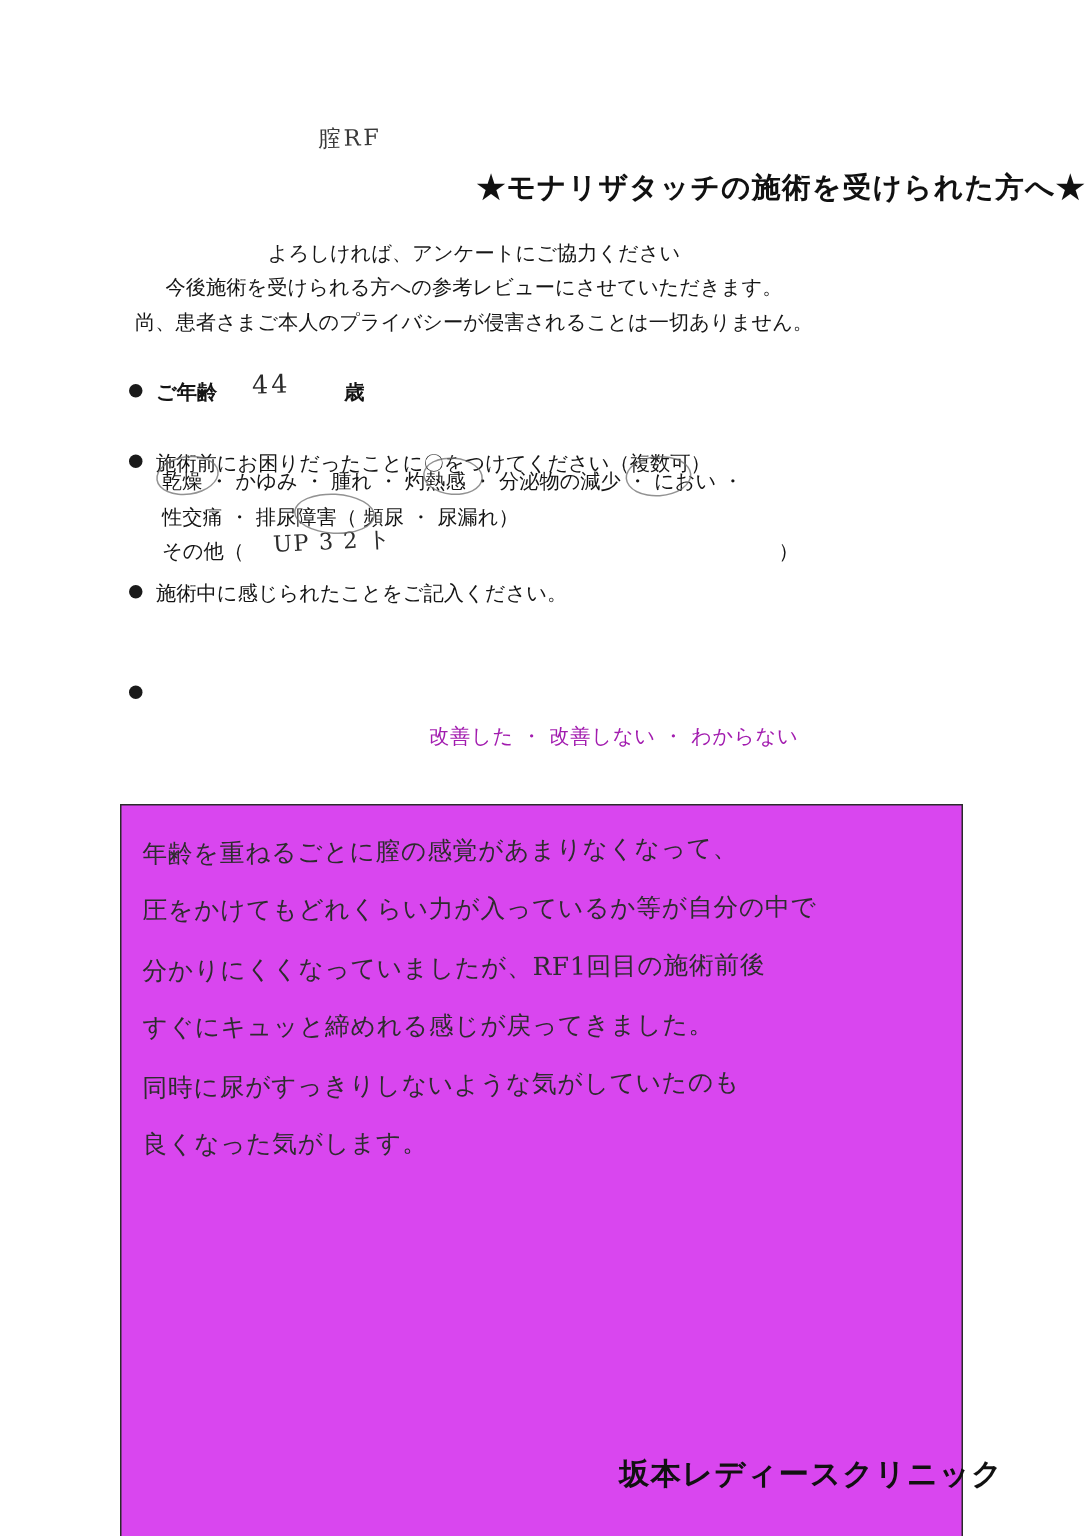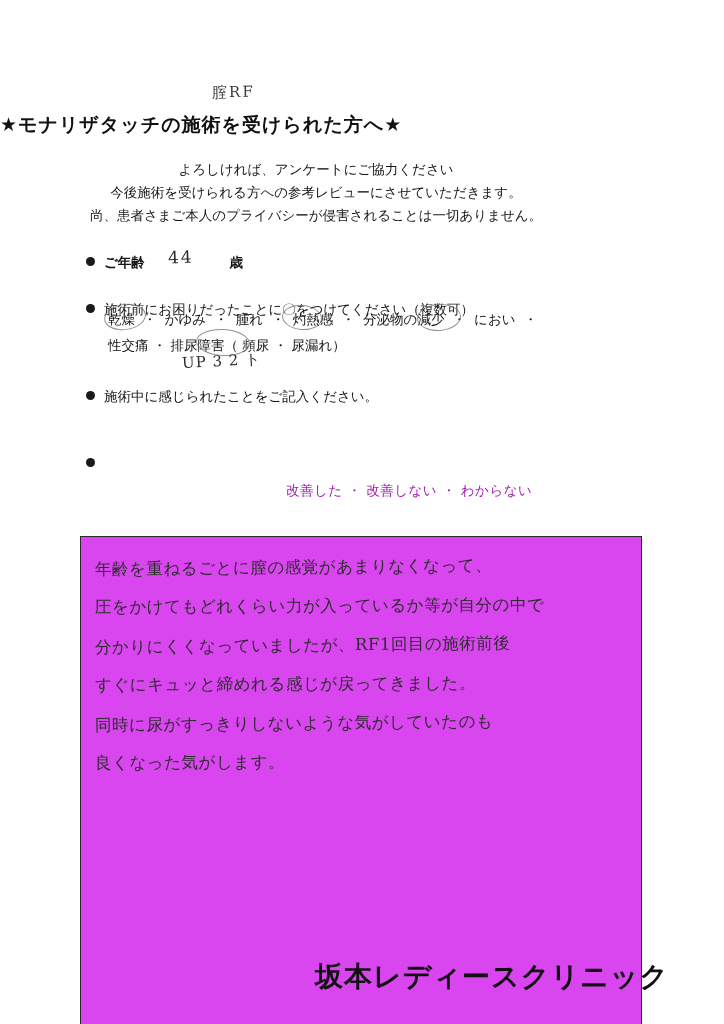--- a/index.html
+++ b/index.html
@@ -31,25 +31,26 @@
     font-size: 15px;
     letter-spacing: 2px;
     color: #3a3a3a;
     transform: rotate(-1.2deg);
   }
   .title {
     position: absolute;
     left: 0;
     top: 112px;
     width: 724px;
-    text-align: left;
+    text-align: right;
     font-size: 19px;
     font-weight: bold;
     letter-spacing: 1px;
     color: #111;
+    font-family: Liberation Serif, serif;
   }
   .lead {
     position: absolute;
     left: 0;
     top: 158px;
     width: 632px;
     text-align: center;
     font-size: 13.5px;
     line-height: 23px;
     color: #161616;
@@ -81,21 +82,21 @@
   .q5 { top: 512px; }
 
   .sub {
     position: absolute;
     left: 108px;
     font-size: 13.5px;
     line-height: 24px;
     color: #141414;
     white-space: nowrap;
   }
-  .sub-1 { top: 309px; font-family: Liberation Mono, monospace; }
+  .sub-1 { top: 309px; }
   .sub-2 { top: 333px; }
   .sub-3 { top: 356px; }
   .answer-row {
     position: absolute;
     left: 286px;
     top: 482px;
     font-size: 13.5px;
     color: #a21caf;
     letter-spacing: 0.5px;
   }
@@ -158,21 +159,21 @@
   }
   .free-hand .line { display: block; white-space: nowrap; }
   .free-hand .line:nth-child(odd) { transform: rotate(-0.6deg); }
   .free-hand .line:nth-child(even) { transform: rotate(-0.3deg); }
 
   
   .clinic {
     position: absolute;
     right: 55px;
     bottom: 28px;
-    font-size: 28px;
+    font-size: 20px;
     font-weight: bold;
     letter-spacing: 1px;
     color: #111;
   }
 </style>
 </head>
 <body>
 
 <div class="page">
 
@@ -190,20 +191,24 @@
     <span class="bullet"></span><span class="q-text">ご年齢</span>
     <span style="display:inline-block;width:80px"></span><span>歳</span>
   </div>
   <div class="hand hand-age">44</div>
 
   <div class="q q2">
     <span class="bullet"></span><span class="q-text">施術前にお困りだったことに〇をつけてください（複数可）</span>
   </div>
   <div class="sub sub-1">乾燥 ・ かゆみ ・ 腫れ ・ 灼熱感 ・ 分泌物の減少 ・ におい ・</div>
   <div class="sub sub-2">性交痛 ・ 排尿障害（ 頻尿 ・ 尿漏れ）</div>
+  <div class="sub sub-3">
+    <span>その他（</span>
+    <span style="display:inline-block;width:352px"></span><span>）</span>
+  </div>
   <div class="hand hand-other">UP 3 2 ト</div>
 
   <div class="circle-mark cm1"></div>
   <div class="circle-mark cm2"></div>
   <div class="circle-mark cm3"></div>
   <div class="circle-mark cm4"></div>
 
   <div class="q q3">
     <span class="bullet"></span><span class="q-text">施術中に感じられたことをご記入ください。</span>
   </div>

